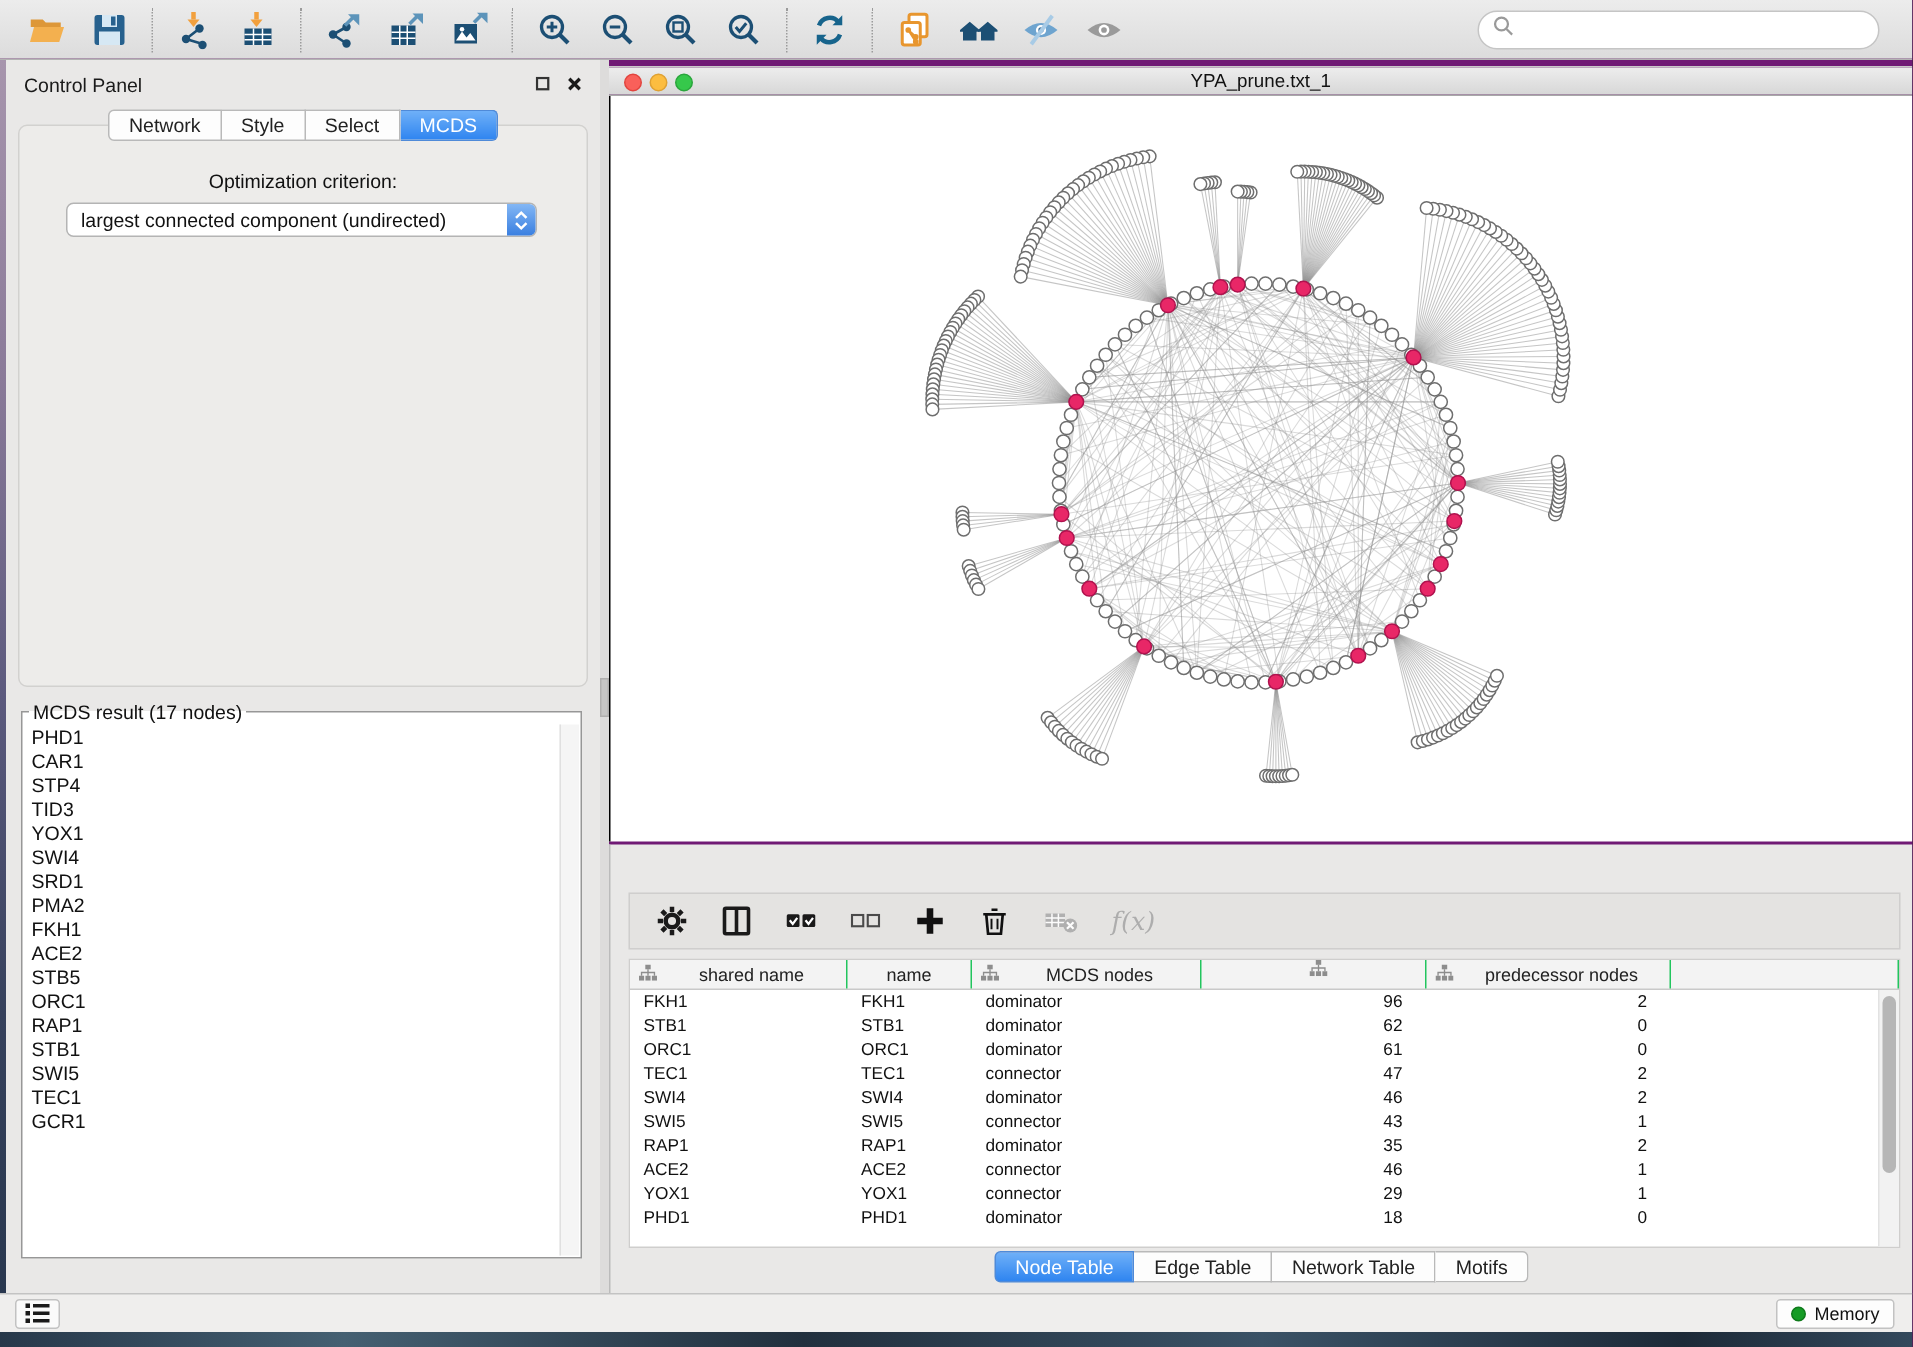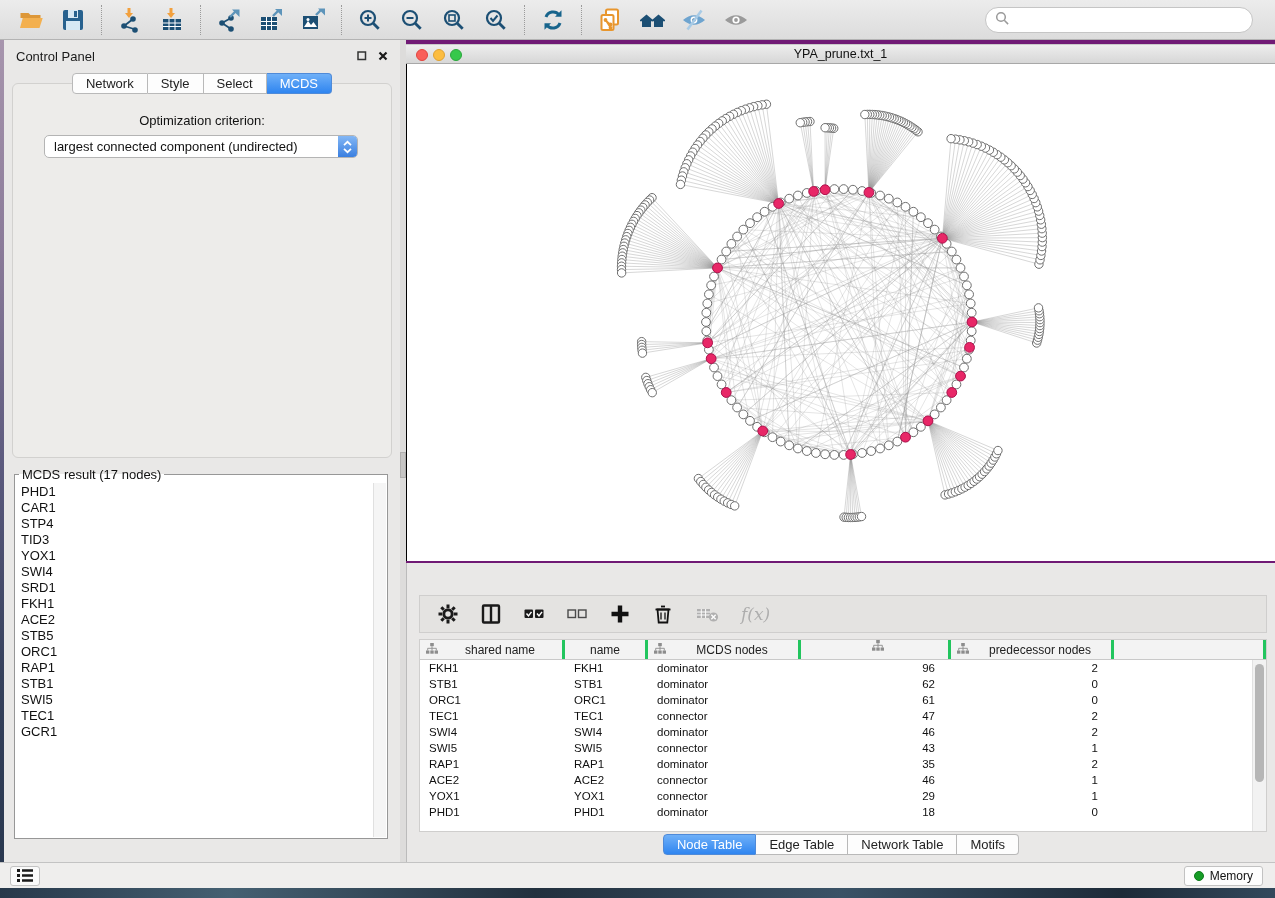--- a/index.html
+++ b/index.html
@@ -75,21 +75,21 @@
 
   
   .table-panel { position:absolute; left:406px; top:563px; width:869px; height:299px; background:#e9e8e7; border-left:1px solid #bbb; }
   .table-panel .panel-titlebar { top:6px; }
   .tp-toolbar { position:absolute; left:12px; right:8px; top:32px; height:38px; background:#e4e3e1;
     border:1px solid #cfcecd; display:flex; align-items:center; gap:21px; padding-left:17px; }
   .tp-icon { display:flex; align-items:center; justify-content:center; cursor:default; }
   .tp-icon.disabled { opacity:.9; }
   .tp-table { position:absolute; left:12px; right:8px; top:76px; height:193px; background:#fff; border:1px solid #cfcecd; }
   .tp-header { display:flex; height:20px; background:#f3f3f3; border-bottom:1px solid #c9c9c9; }
-  .th-cell { display:flex; align-items:center; border-right:3px solid #22c55e; font-size:12px; color:#222; overflow:hidden; }
+  .th-cell { display:flex; align-items:center; border-right:1px solid #22c55e; font-size:12px; color:#222; overflow:hidden; }
   .th-cell .th-icon { margin-left:6px; flex:none; }
   .th-cell .th-label { flex:1; text-align:center; white-space:nowrap; overflow:hidden; }
   .th-cell .th-sort { margin-right:5px; flex:none; }
   .tp-rows { position:absolute; left:0; top:20px; right:14px; bottom:0; overflow:hidden; }
   .tp-row { display:flex; height:16px; }
   .td-cell { font-size:11.5px; color:#111; line-height:16px; white-space:nowrap; overflow:hidden; }
   .td-cell.text { padding-left:9px; }
   .td-cell.num { text-align:right; padding-right:16px; }
   .tp-scrollbar { position:absolute; right:0; top:20px; bottom:0; width:14px; background:#f2f2f2; border-left:1px solid #e2e2e2; }
   .tp-scrollbar .thumb { position:absolute; left:2px; right:2px; top:4px; height:118px; background:#b6b6b6; border-radius:5px; }
@@ -298,20 +298,21 @@
     <fieldset class="result-box">
       <legend>MCDS result (17 nodes)</legend>
       <div id="mcds-list">
           <div class="mcds-item">PHD1</div>
           <div class="mcds-item">CAR1</div>
           <div class="mcds-item">STP4</div>
           <div class="mcds-item">TID3</div>
           <div class="mcds-item">YOX1</div>
           <div class="mcds-item">SWI4</div>
           <div class="mcds-item">SRD1</div>
+          <div class="mcds-item">PMA2</div>
           <div class="mcds-item">FKH1</div>
           <div class="mcds-item">ACE2</div>
           <div class="mcds-item">STB5</div>
           <div class="mcds-item">ORC1</div>
           <div class="mcds-item">RAP1</div>
           <div class="mcds-item">STB1</div>
           <div class="mcds-item">SWI5</div>
           <div class="mcds-item">TEC1</div>
           <div class="mcds-item">GCR1</div>
         </div>

